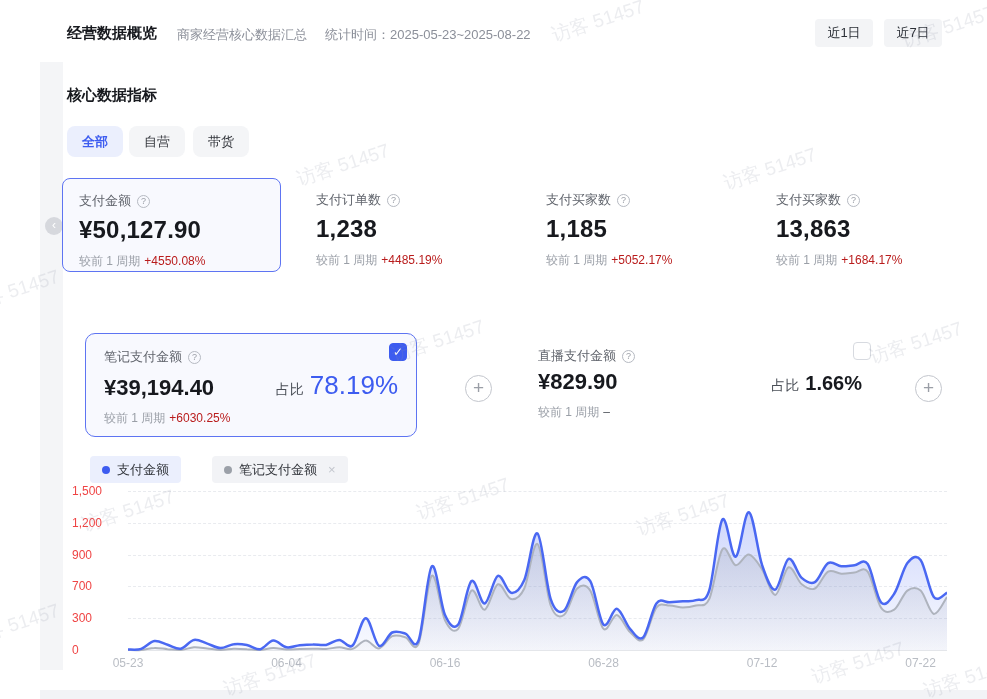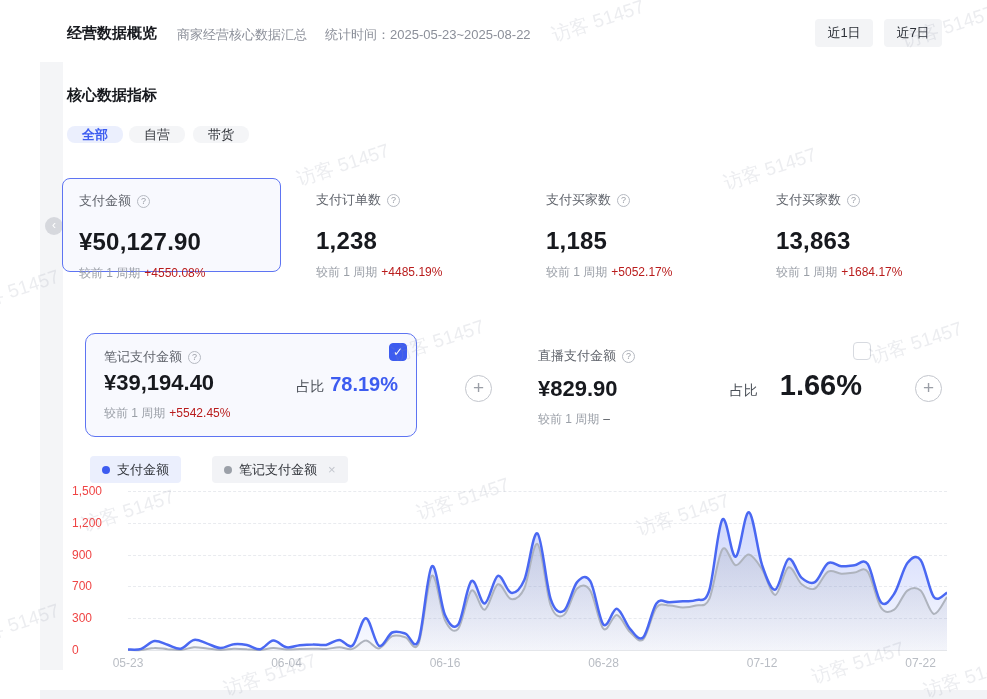--- a/index.html
+++ b/index.html
@@ -15,45 +15,45 @@
   
   .hdr-title { position:absolute; left:67px; top:24px; font-size:15px; font-weight:bold; color:#17191e; }
   .hdr-sub   { position:absolute; left:177px; top:26px; font-size:13px; color:#8b8f99; }
   .hdr-time  { position:absolute; left:325px; top:26px; font-size:13px; color:#8b8f99; }
   .range-btn { position:absolute; top:19px; width:58px; height:28px; background:#f3f4f6; border-radius:4px;
                font-size:13px; color:#2b2f36; display:flex; align-items:center; justify-content:center; cursor:pointer; }
   .range-btn.b1 { left:815px; } .range-btn.b2 { left:884px; }
 
   .sec-title { position:absolute; left:67px; top:86px; font-size:15px; font-weight:bold; color:#17191e; }
 
-  .tab { position:absolute; top:126px; height:17px; padding:0 15px; border-radius:8px; background:#f4f5f7;
+  .tab { position:absolute; top:126px; height:31px; padding:0 15px; border-radius:8px; background:#f4f5f7;
          font-size:13px; color:#33363c; display:flex; align-items:center; cursor:pointer; }
   .tab.active { background:#ebeffd; color:#3d5cf0; font-weight:bold; }
 
   .carousel-arrow { position:absolute; left:45px; top:217px; width:18px; height:18px; border-radius:50%;
          background:#d6d8dd; color:#fff; font-size:12px; line-height:17px; text-align:center; z-index:1; cursor:pointer; }
 
   .mcard { position:absolute; top:178px; width:219px; height:94px; border-radius:8px; padding:13px 16px; z-index:2; cursor:pointer; }
   .mcard.selected { border:1.5px solid #5e74f2; background:#f8f9fe; }
   .mlabel { font-size:13px; color:#60646c; display:flex; align-items:center; gap:6px; }
   .info-i { display:inline-block; width:13px; height:13px; border:1px solid #b6bac2; border-radius:50%;
             font-size:9px; line-height:11px; text-align:center; color:#9a9ea6; cursor:pointer; }
-  .mvalue { font-size:24px; font-weight:bold; color:#17191e; margin-top:18px; letter-spacing:0.2px; }
+  .mvalue { font-size:24px; font-weight:bold; color:#17191e; margin-top:6px; letter-spacing:0.2px; }
   .mcompare { font-size:12px; color:#9a9fa7; margin-top:9px; }
   .delta-red { color:#b91c1c; margin-left:4px; }
   .delta-dash { color:#565a61; margin-left:4px; }
 
   .subcard { position:absolute; top:333px; height:104px; border-radius:10px; padding:14px 18px; z-index:2; cursor:pointer; }
   .subcard.selected { border:1.5px solid #5e74f2; background:#f8f9fe; }
   .sub-top { display:flex; align-items:flex-end; margin-top:4px; }
   .sub-value { font-size:22px; font-weight:bold; color:#17191e; }
   .share { margin-left:auto; display:flex; align-items:baseline; gap:6px; }
   .share-label { font-size:14px; color:#4a4f57; }
-  .share-val.blue { font-size:20px; font-weight:bold; color:#3d5cf0; }
-  .share-val.dark { font-size:29px; font-weight:bold; color:#17191e;margin-left:16px; }
+  .share-val.blue { font-size:26px; font-weight:normal; color:#3d5cf0; }
+  .share-val.dark { font-size:20px; font-weight:bold; color:#17191e; }
 
   .checkbox { position:absolute; top:9px; right:9px; width:18px; height:18px; border-radius:4px;
               border:1px solid #d7dae0; background:#fff; color:#fff; font-size:12px; line-height:17px; text-align:center; cursor:pointer; }
   .checkbox.checked { background:#3d5cf0; border-color:#3d5cf0; }
 
   .plus-btn { position:absolute; top:375px; width:27px; height:27px; border-radius:50%; border:1.5px solid #c3c6cd;
               color:#9a9ea6; font-size:19px; font-weight:300; line-height:23px; text-align:center; cursor:pointer; z-index:2; }
   .plus-btn.p1 { left:465px; } .plus-btn.p2 { left:915px; }
 
   .legend-pill { position:absolute; top:456px; height:27px; border-radius:4px; padding:0 12px;
@@ -147,21 +147,21 @@
           <span>笔记支付金额</span>
           <span class="info-i">?</span>
         </div>
         <div class="sub-top">
           <div class="sub-value">¥39,194.40</div>
           <div class="share">
             <span class="share-label">占比</span>
             <span class="share-val blue">78.19%</span>
           </div>
         </div>
-        <div class="mcompare"><span>较前 1 周期</span><span class="delta-red">+5542.45%</span></div>
+        <div class="mcompare"><span>较前 1 周期</span><span class="delta-red">+6030.25%</span></div>
       </div>
       <div class="subcard" style="left: 520px; width: 360px;">
         <div class="checkbox"></div>
         <div class="mlabel">
           <span>直播支付金额</span>
           <span class="info-i">?</span>
         </div>
         <div class="sub-top">
           <div class="sub-value">¥829.90</div>
           <div class="share">

